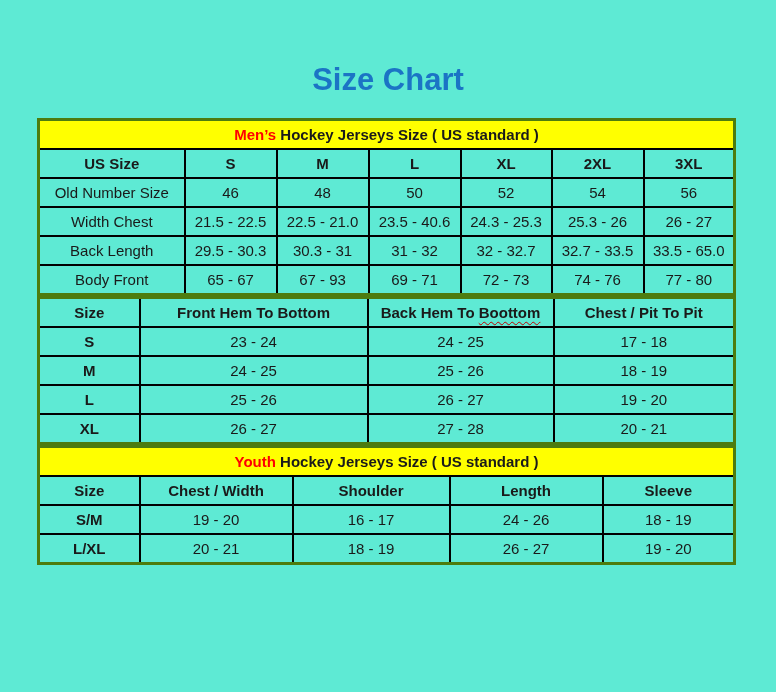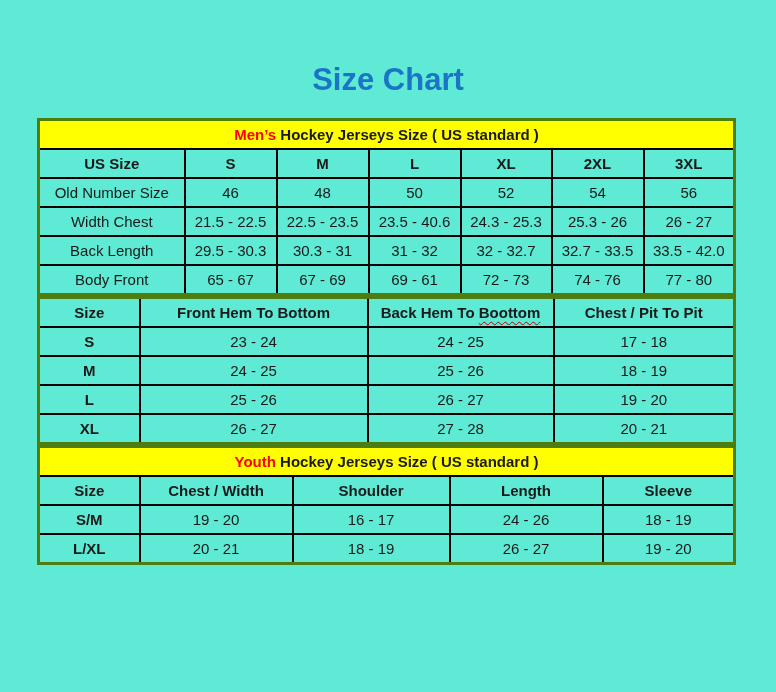--- a/index.html
+++ b/index.html
@@ -104,40 +104,40 @@
         <td>46</td>
         <td>48</td>
         <td>50</td>
         <td>52</td>
         <td>54</td>
         <td>56</td>
       </tr>
       <tr>
         <td class="row-label">Width Chest</td>
         <td>21.5 - 22.5</td>
-        <td>22.5 - 23.5</td>
+        <td>22.5 - 21.0</td>
         <td>23.5 - 40.6</td>
         <td>24.3 - 25.3</td>
         <td>25.3 - 26</td>
         <td>26 - 27</td>
       </tr>
       <tr>
         <td class="row-label">Back Length</td>
         <td>29.5 - 30.3</td>
         <td>30.3 - 31</td>
         <td>31 - 32</td>
         <td>32 - 32.7</td>
         <td>32.7 - 33.5</td>
-        <td>33.5 - 42.0</td>
+        <td>33.5 - 65.0</td>
       </tr>
       <tr>
         <td class="row-label">Body Front</td>
         <td>65 - 67</td>
-        <td>67 - 69</td>
-        <td>69 - 61</td>
+        <td>67 - 93</td>
+        <td>69 - 71</td>
         <td>72 - 73</td>
         <td>74 - 76</td>
         <td>77 - 80</td>
       </tr>
     </tbody>
       </table>
 
     <table class="size-table">
       <colgroup>
         <col style="width:101px">

